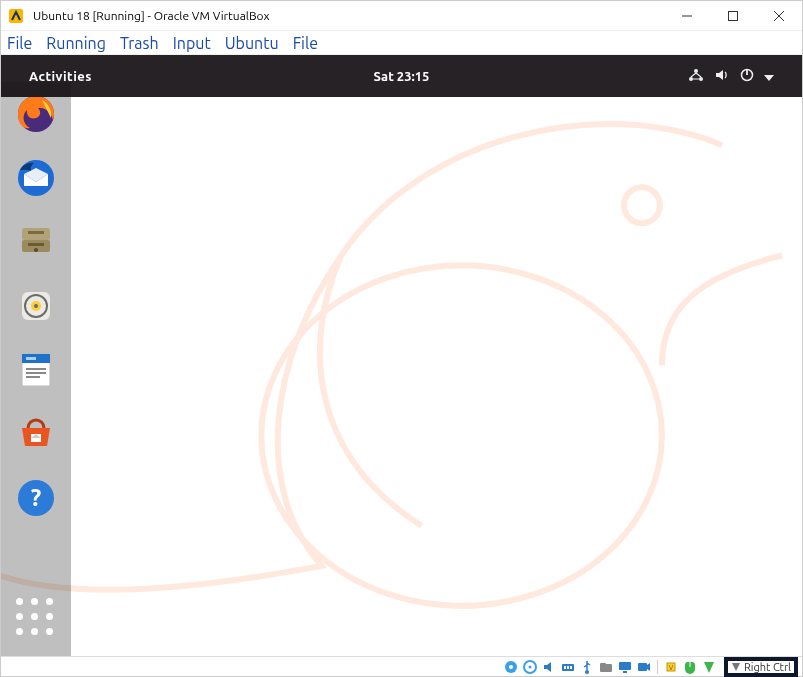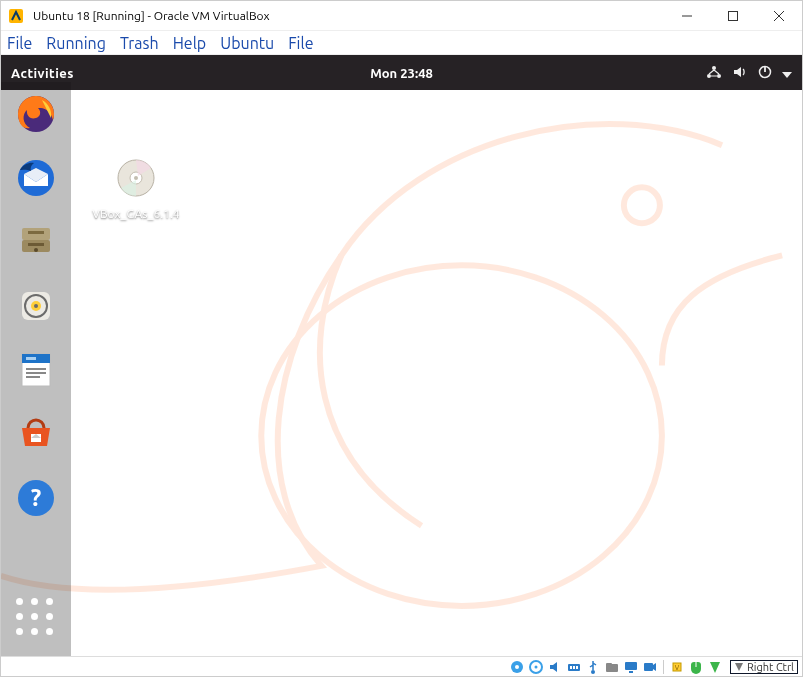--- a/index.html
+++ b/index.html
@@ -12,21 +12,21 @@
   .titlebar .title-text { flex: 1; padding-left: 2px; }
   .titlebar .win-controls { display: flex; }
   .titlebar .win-btn { width: 46px; height: 30px; display: flex; align-items: center; justify-content: center; color: #444; }
 
   
   .hostmenu { height: 24px; display: flex; align-items: center; padding: 0 6px; gap: 14px; font-size: 16px; color: #1a4aab; background: #fff; border-bottom: 1px solid #eee; }
   .hostmenu span { cursor: default; }
 
   
   .guest { flex: 1; position: relative; overflow: hidden; }
-  .gnome-topbar { position: absolute; top: 0; left: 0; right: 0; height: 35px; background: rgba(20,15,18,0.92); color: #fff; display: flex; align-items: center; padding: 0 10px; font-size: 13px; z-index: 5; }
+  .gnome-topbar { position: absolute; top: 0; left: 0; right: 0; height: 42px; background: rgba(20,15,18,0.92); color: #fff; display: flex; align-items: center; padding: 0 28px; font-size: 13px; z-index: 5; }
   .gnome-topbar .activities { font-weight: 700; letter-spacing: .5px; }
   .gnome-topbar .clock { position: absolute; left: 50%; transform: translateX(-50%); font-weight: 700; }
   .gnome-topbar .indicators { margin-left: auto; display: flex; align-items: center; gap: 10px; }
   .gnome-topbar svg { fill: #eee; }
   
   .beaver { position: absolute; inset: 0; pointer-events: none; opacity: .28; }
   .beaver svg { width: 100%; height: 100%; }
 
   
   .dock { position: absolute; top: 27px; bottom: 0; left: 0; width: 70px; background: rgba(0,0,0,0.25); display: flex; flex-direction: column; align-items: center; padding-top: 8px; gap: 16px; z-index: 4; }
@@ -35,21 +35,21 @@
   .dock .apps-grid { width: 40px; height: 40px; display: grid; grid-template-columns: repeat(3, 1fr); grid-template-rows: repeat(3, 1fr); gap: 5px; margin-bottom: 18px; }
   .dock .apps-grid span { background: #fff; border-radius: 50%; width: 7px; height: 7px; }
 
   
   .dicon { position: absolute; width: 90px; text-align: center; color: #fff; font-size: 12px; text-shadow: 0 1px 2px rgba(0,0,0,.6); }
   .dicon .iconbox { width: 50px; height: 50px; margin: 0 auto 4px; display: flex; align-items: center; justify-content: center; }
 
   
   .vb-status { height: 20px; background: #fff; border-top: 1px solid #ddd; display: flex; align-items: center; justify-content: flex-end; padding: 0 4px; font-size: 11px; gap: 3px; }
   .vb-status .st-icon { width: 16px; height: 16px; display: inline-flex; align-items: center; justify-content: center; }
-  .vb-status .host-key { border: 1px solid #0f172a; padding: 0 3px; margin-left: 4px; color: #333; display: flex; align-items: center; gap: 3px; }
+  .vb-status .host-key { border: 4px solid #0f172a; padding: 0 3px; margin-left: 4px; color: #333; display: flex; align-items: center; gap: 3px; }
   .sep { width: 1px; height: 14px; background: #ccc; margin: 0 2px; }
 </style>
 </head>
 <body>
 
 <div class="window">
 
   <div class="titlebar">
     <span class="app-icon">
       <svg width="16" height="16" viewBox="0 0 16 16">
@@ -75,30 +75,30 @@
             <line x1="10" y1="0" x2="0" y2="10" stroke="#333" stroke-width="1"></line>
           </svg>
         </div>
     </div>
   </div>
 
   <div class="hostmenu">
     <span>File</span>
     <span>Running</span>
     <span>Trash</span>
-    <span>Help</span>
+    <span>Input</span>
     <span>Ubuntu</span>
     <span>File</span>
   </div>
 
   <div class="guest">
 
     <div class="gnome-topbar">
       <span class="activities">Activities</span>
-      <span class="clock">Mon 23:48</span>
+      <span class="clock">Sat 23:15</span>
       <div class="indicators">
         <span>
           <svg width="16" height="14" viewBox="0 0 16 14">
               <circle cx="8" cy="3" r="2" fill="#eee"></circle>
               <circle cx="3" cy="11" r="2" fill="#eee"></circle>
               <circle cx="13" cy="11" r="2" fill="#eee"></circle>
               <path d="M8 5 L3 9 M8 5 L13 9 M5 11 H11" stroke="#eee" stroke-width="1.2" fill="none"></path>
             </svg>
         </span>
         <span>
@@ -198,32 +198,20 @@
           <span></span>
           <span></span>
           <span></span>
           <span></span>
           <span></span>
           <span></span>
       </div>
     </div>
 
 
-    <div class="dicon" style="top:98px; left:90px;">
-      <div class="iconbox">
-        <svg width="44" height="44" viewBox="0 0 44 44">
-            <circle cx="22" cy="22" r="18" fill="#e9e5dc" stroke="#b8b2a5"></circle>
-            <circle cx="22" cy="22" r="6" fill="#fff" stroke="#c3bdb0"></circle>
-            <circle cx="22" cy="22" r="2" fill="#c3bdb0"></circle>
-            <path d="M22 4a18 18 0 0 1 15 8l-13 8z" fill="#f2d9e4" opacity=".7"></path>
-            <path d="M7 32a18 18 0 0 0 15 8l0-16z" fill="#d9f2e4" opacity=".6"></path>
-          </svg>
-      </div>
-      <div>VBox_GAs_6.1.4</div>
-    </div>
 
   </div>
 
   <div class="vb-status">
     <span class="st-icon">
         <svg width="14" height="14">
           <circle cx="7" cy="7" r="6" fill="#3aa0e8"></circle>
           <circle cx="7" cy="7" r="2" fill="#fff"></circle>
         </svg>
       </span>

